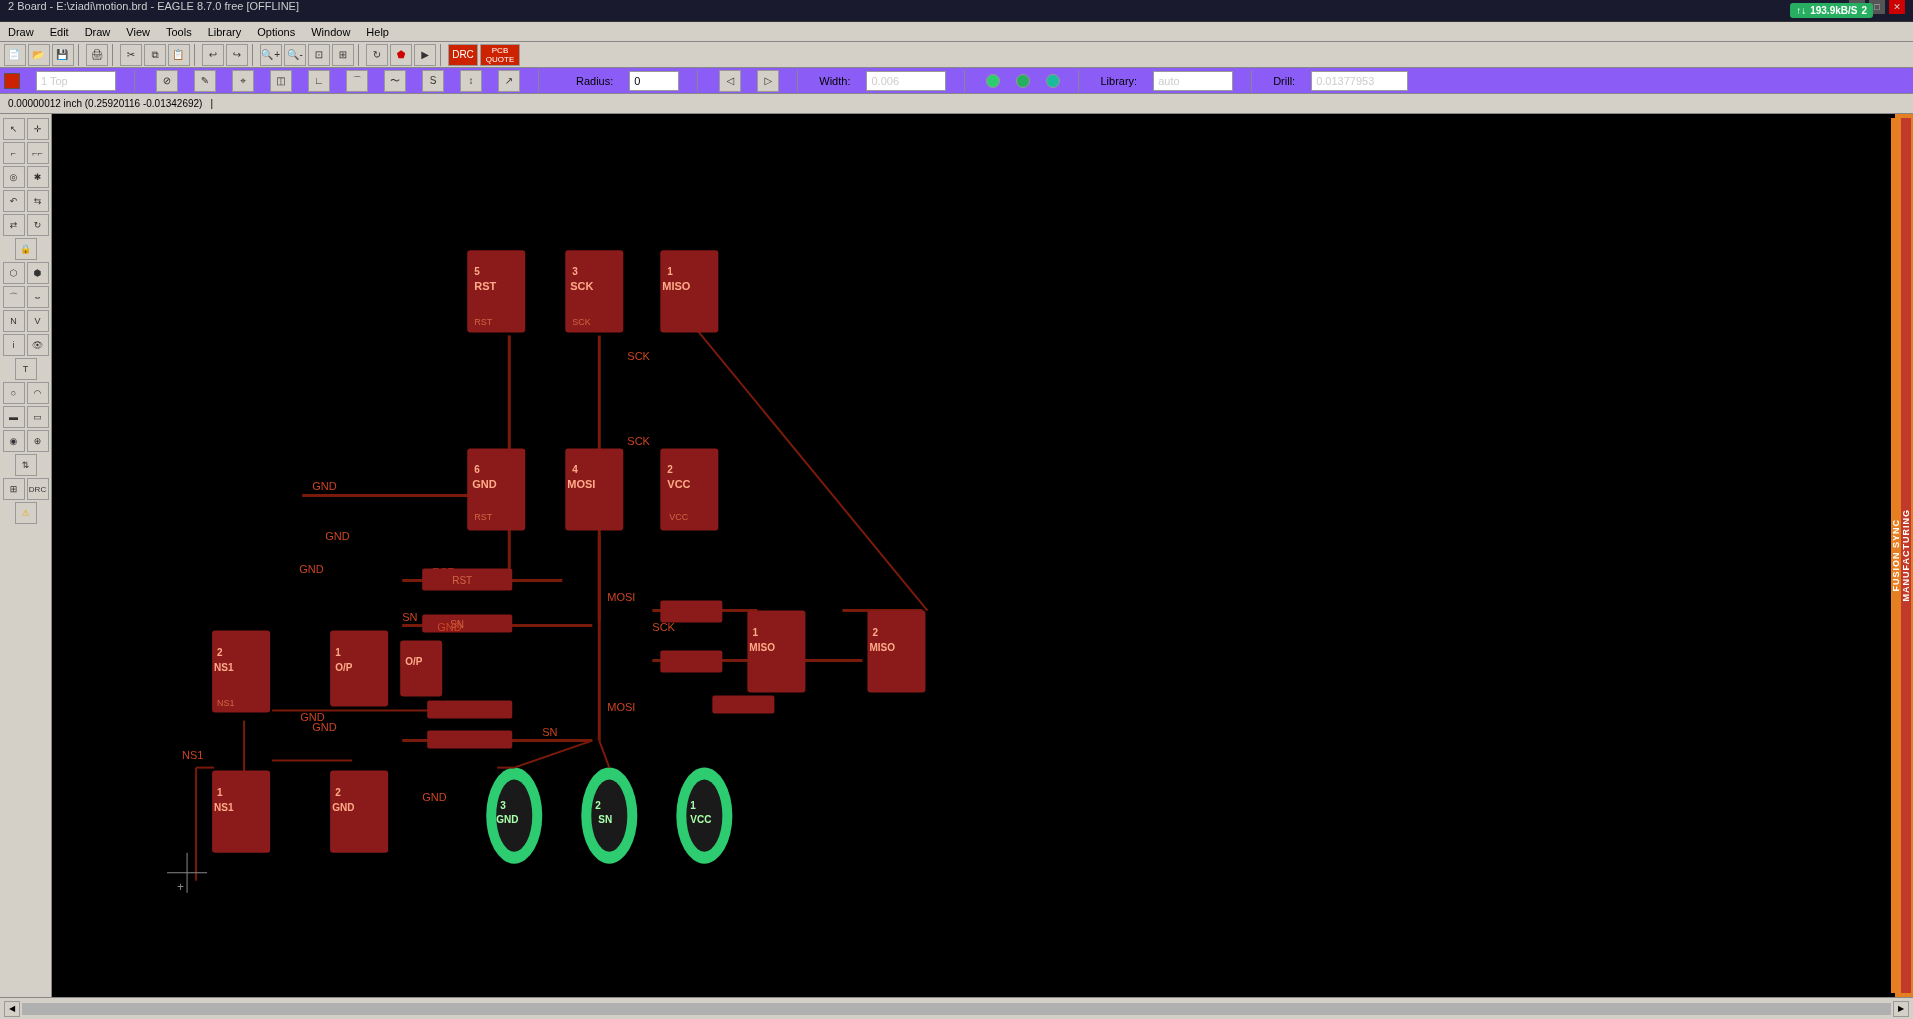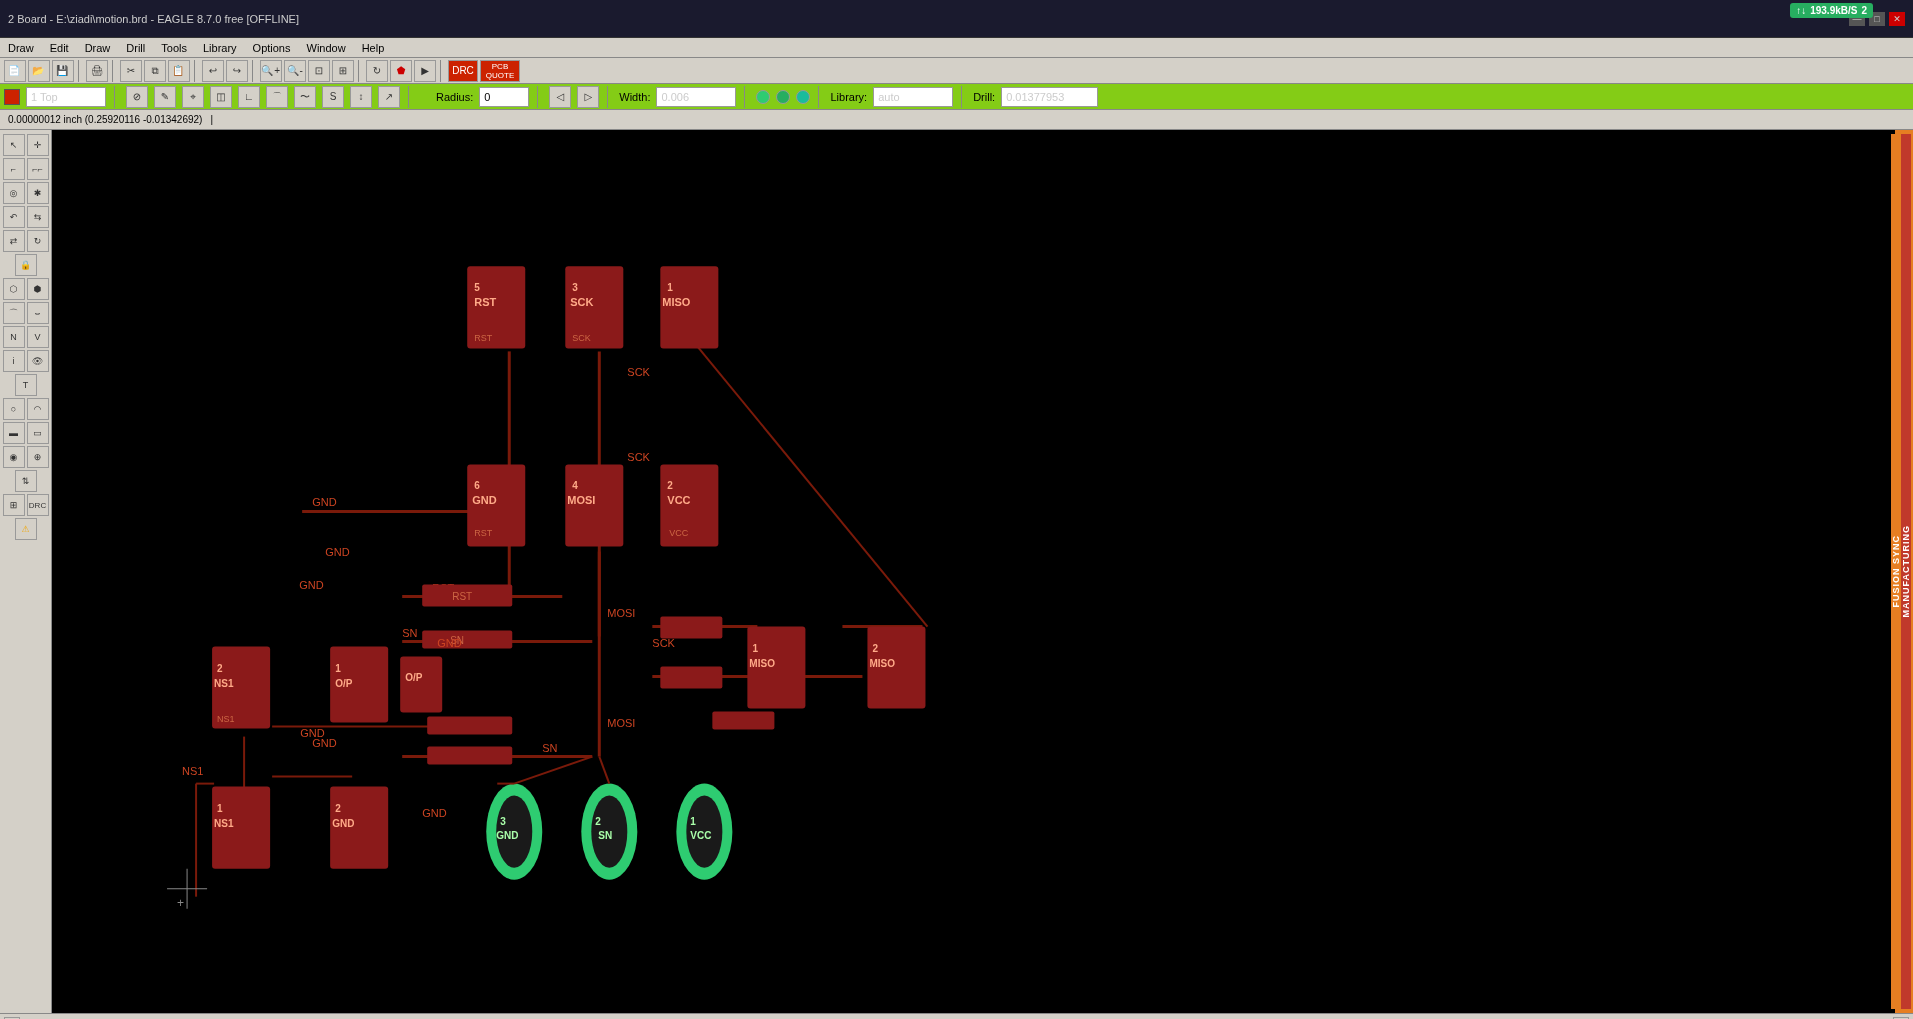--- a/index.html
+++ b/index.html
@@ -1,20 +1,20 @@
 <!DOCTYPE html>
 <html><head>
   <meta charset="utf-8">
   <style>
     * { margin: 0; padding: 0; box-sizing: border-box; }
     body { width: 1913px; height: 1019px; background: #1a1a1a; font-family: 'Segoe UI', Arial, sans-serif; font-size: 11px; color: #ccc; overflow: hidden; }
 
     
     #titlebar {
-      height: 38px; background: #1a1a2e; display: flex; align-items: center;
+      height: 22px; background: #1a1a2e; display: flex; 
       justify-content: space-between; padding: 0 8px;
       border-bottom: 1px solid #333;
     }
     #titlebar .win-controls { display: flex; gap: 4px; }
     #titlebar .win-btn { width: 16px; height: 14px; background: #555; border: none; cursor: pointer; font-size: 9px; color: #ccc; display: flex; align-items: center; justify-content: center; }
     #titlebar .win-btn:last-child { background: #c00; }
 
     
     #menubar {
       height: 20px; background: #d4d0c8; display: flex; align-items: center;
@@ -29,22 +29,22 @@
     }
     .tb-btn {
       width: 22px; height: 22px; background: #d4d0c8; border: 1px solid #999;
       cursor: pointer; display: flex; align-items: center; justify-content: center;
       font-size: 10px; color: #333;
     }
     .tb-separator { width: 4px; height: 22px; border-left: 1px solid #888; margin: 0 2px; }
 
     
     #toolbar2 {
-      height: 26px; background: #84cc16; display: flex; align-items: center;
-      gap: 6px; padding: 0 4px; border-bottom: 1px solid #888;
+      height: 26px; background: #8b5cf6; display: flex; align-items: center;
+      gap: 16px; padding: 0 4px; border-bottom: 1px solid #888;
     }
     .layer-select {
       background: #fff; border: 1px solid #999; height: 20px; font-size: 11px;
       display: flex; align-items: center; padding: 0 4px; min-width: 80px;
     }
     .tb-input { height: 20px; background: #fff; border: 1px solid #999; font-size: 11px; padding: 0 4px; }
 
     
     #statusbar {
       height: 20px; background: #d4d0c8; display: flex; align-items: center;
@@ -100,21 +100,21 @@
     <button class="win-btn">—</button>
     <button class="win-btn">□</button>
     <button class="win-btn">✕</button>
   </div>
 </div>
 
 <div id="menubar">
   <span class="menu-item">Draw</span>
   <span class="menu-item">Edit</span>
   <span class="menu-item">Draw</span>
-  <span class="menu-item">Drill</span>
+  <span class="menu-item">View</span>
   <span class="menu-item">Tools</span>
   <span class="menu-item">Library</span>
   <span class="menu-item">Options</span>
   <span class="menu-item">Window</span>
   <span class="menu-item">Help</span>
 </div>
 
 <div id="toolbar1">
   <button class="tb-btn" title="New">📄</button>
   <button class="tb-btn" title="Open">📂</button>

